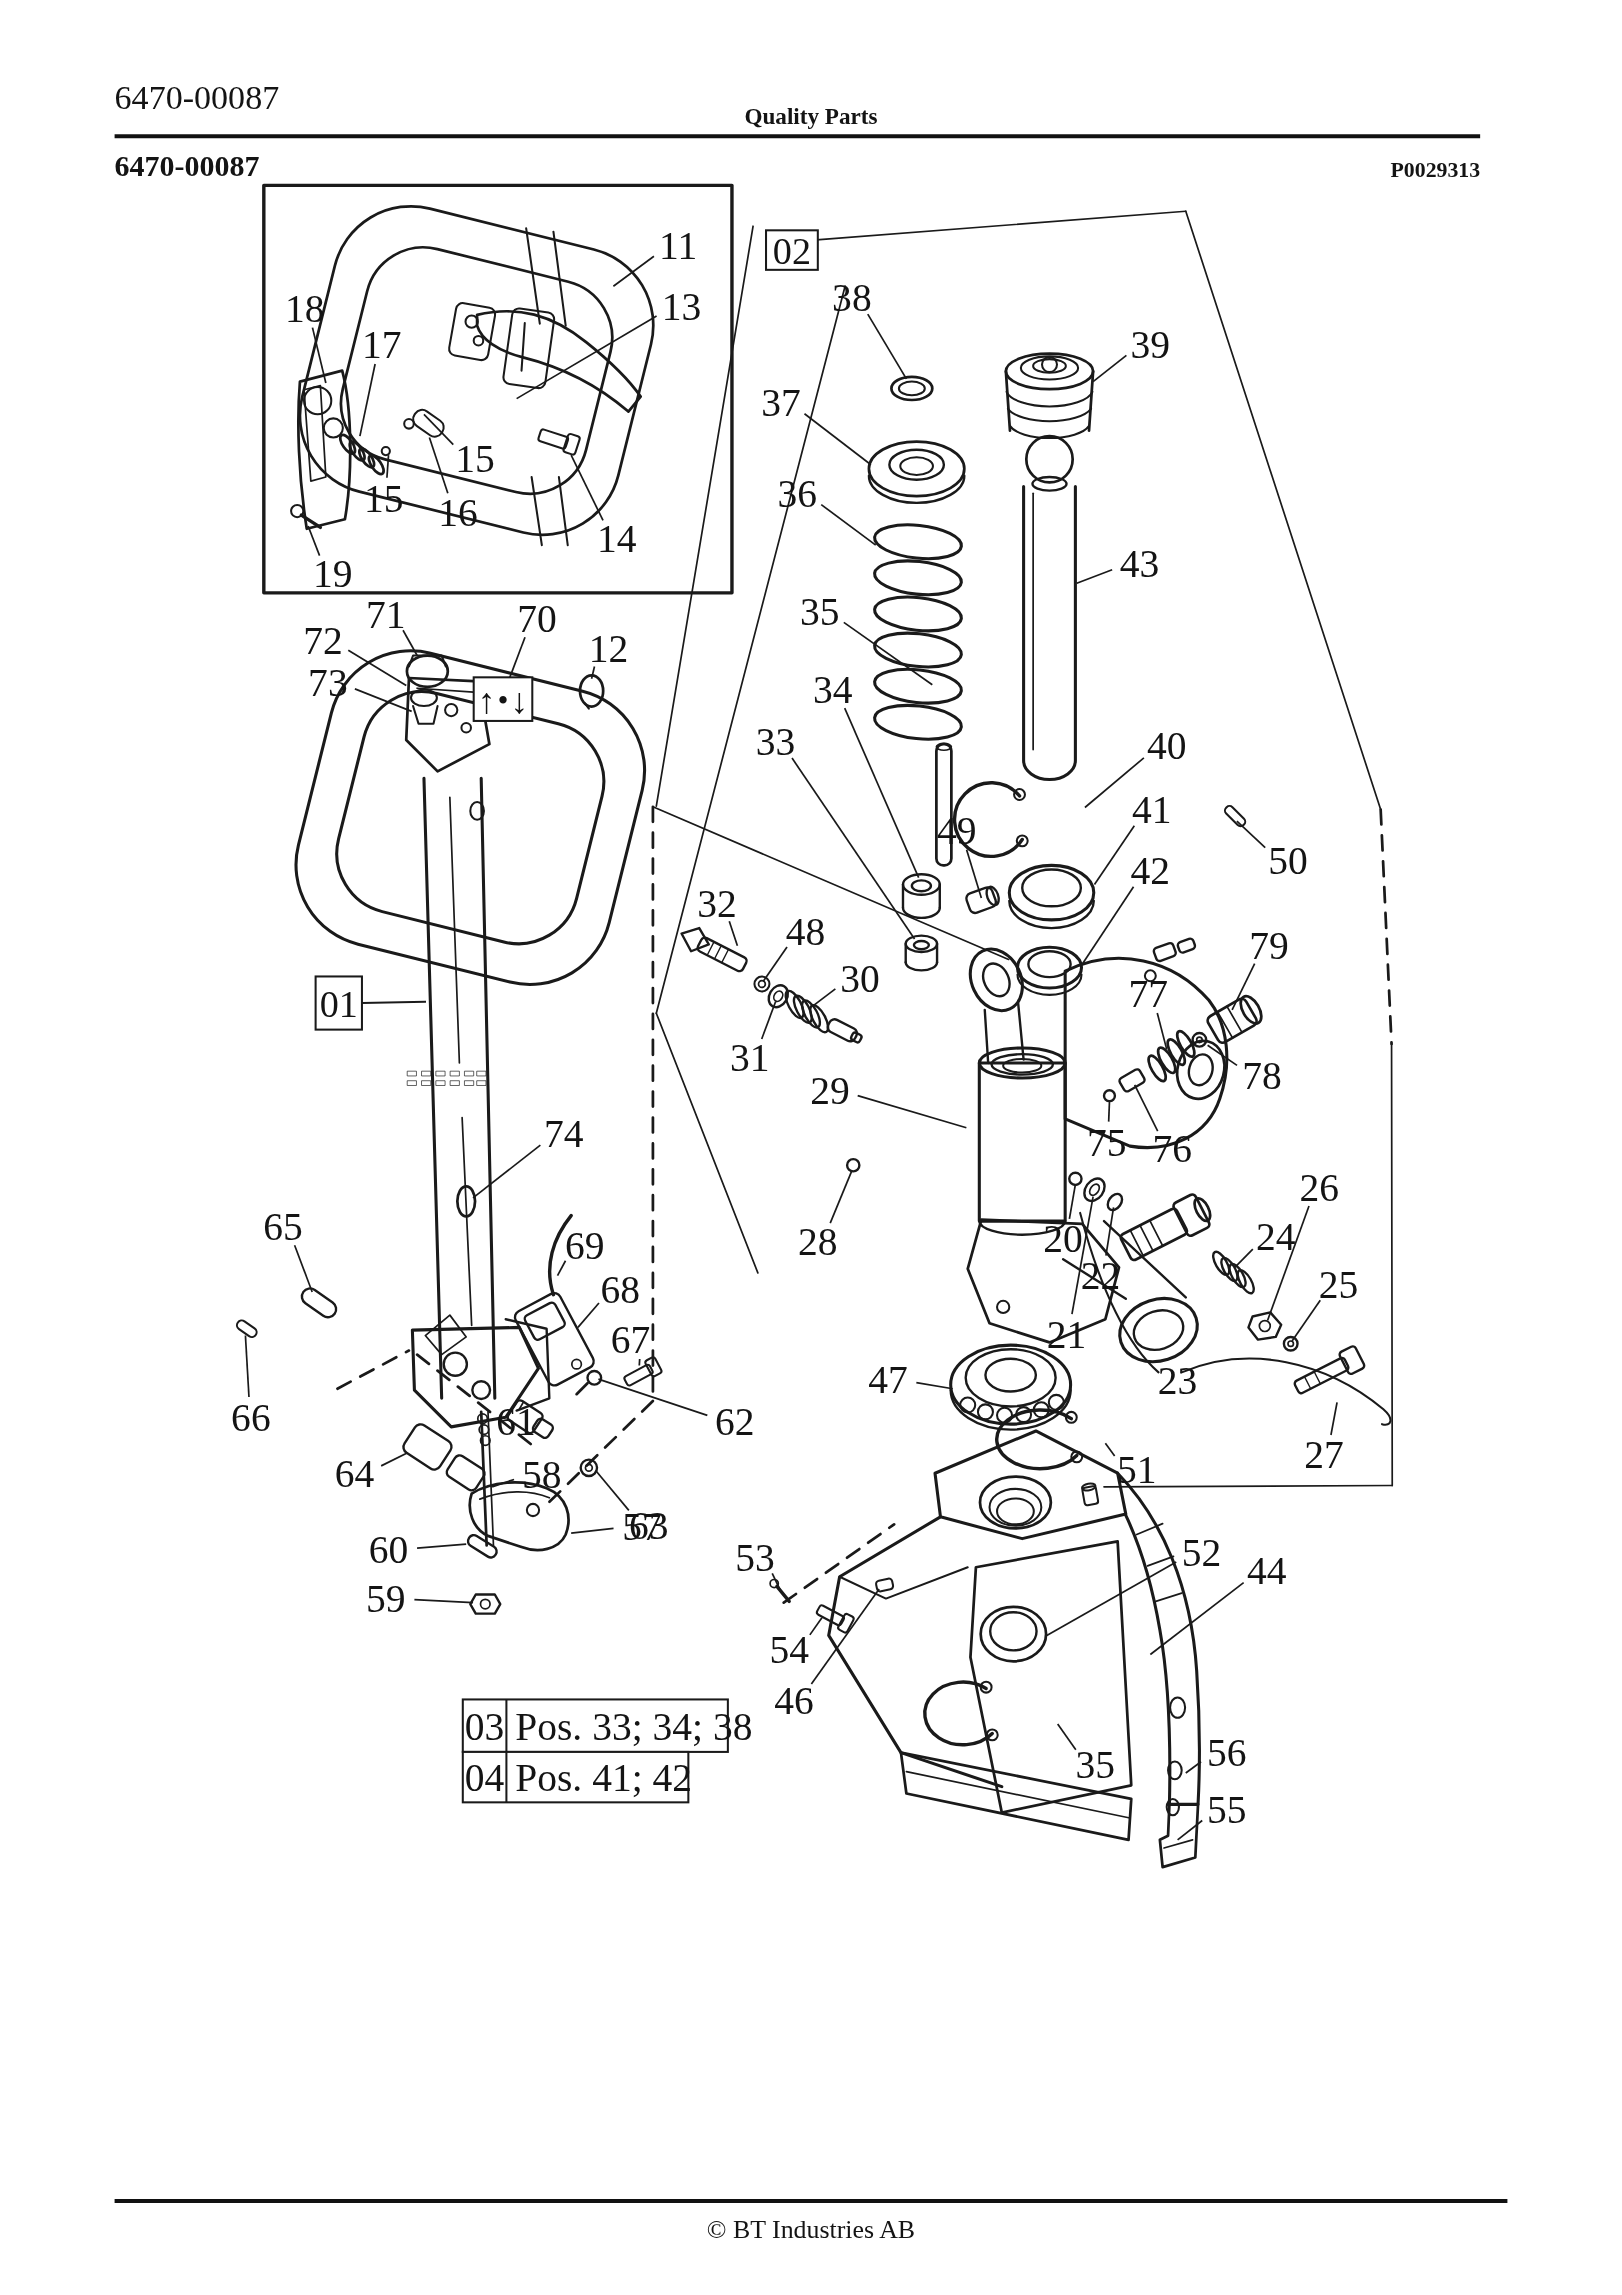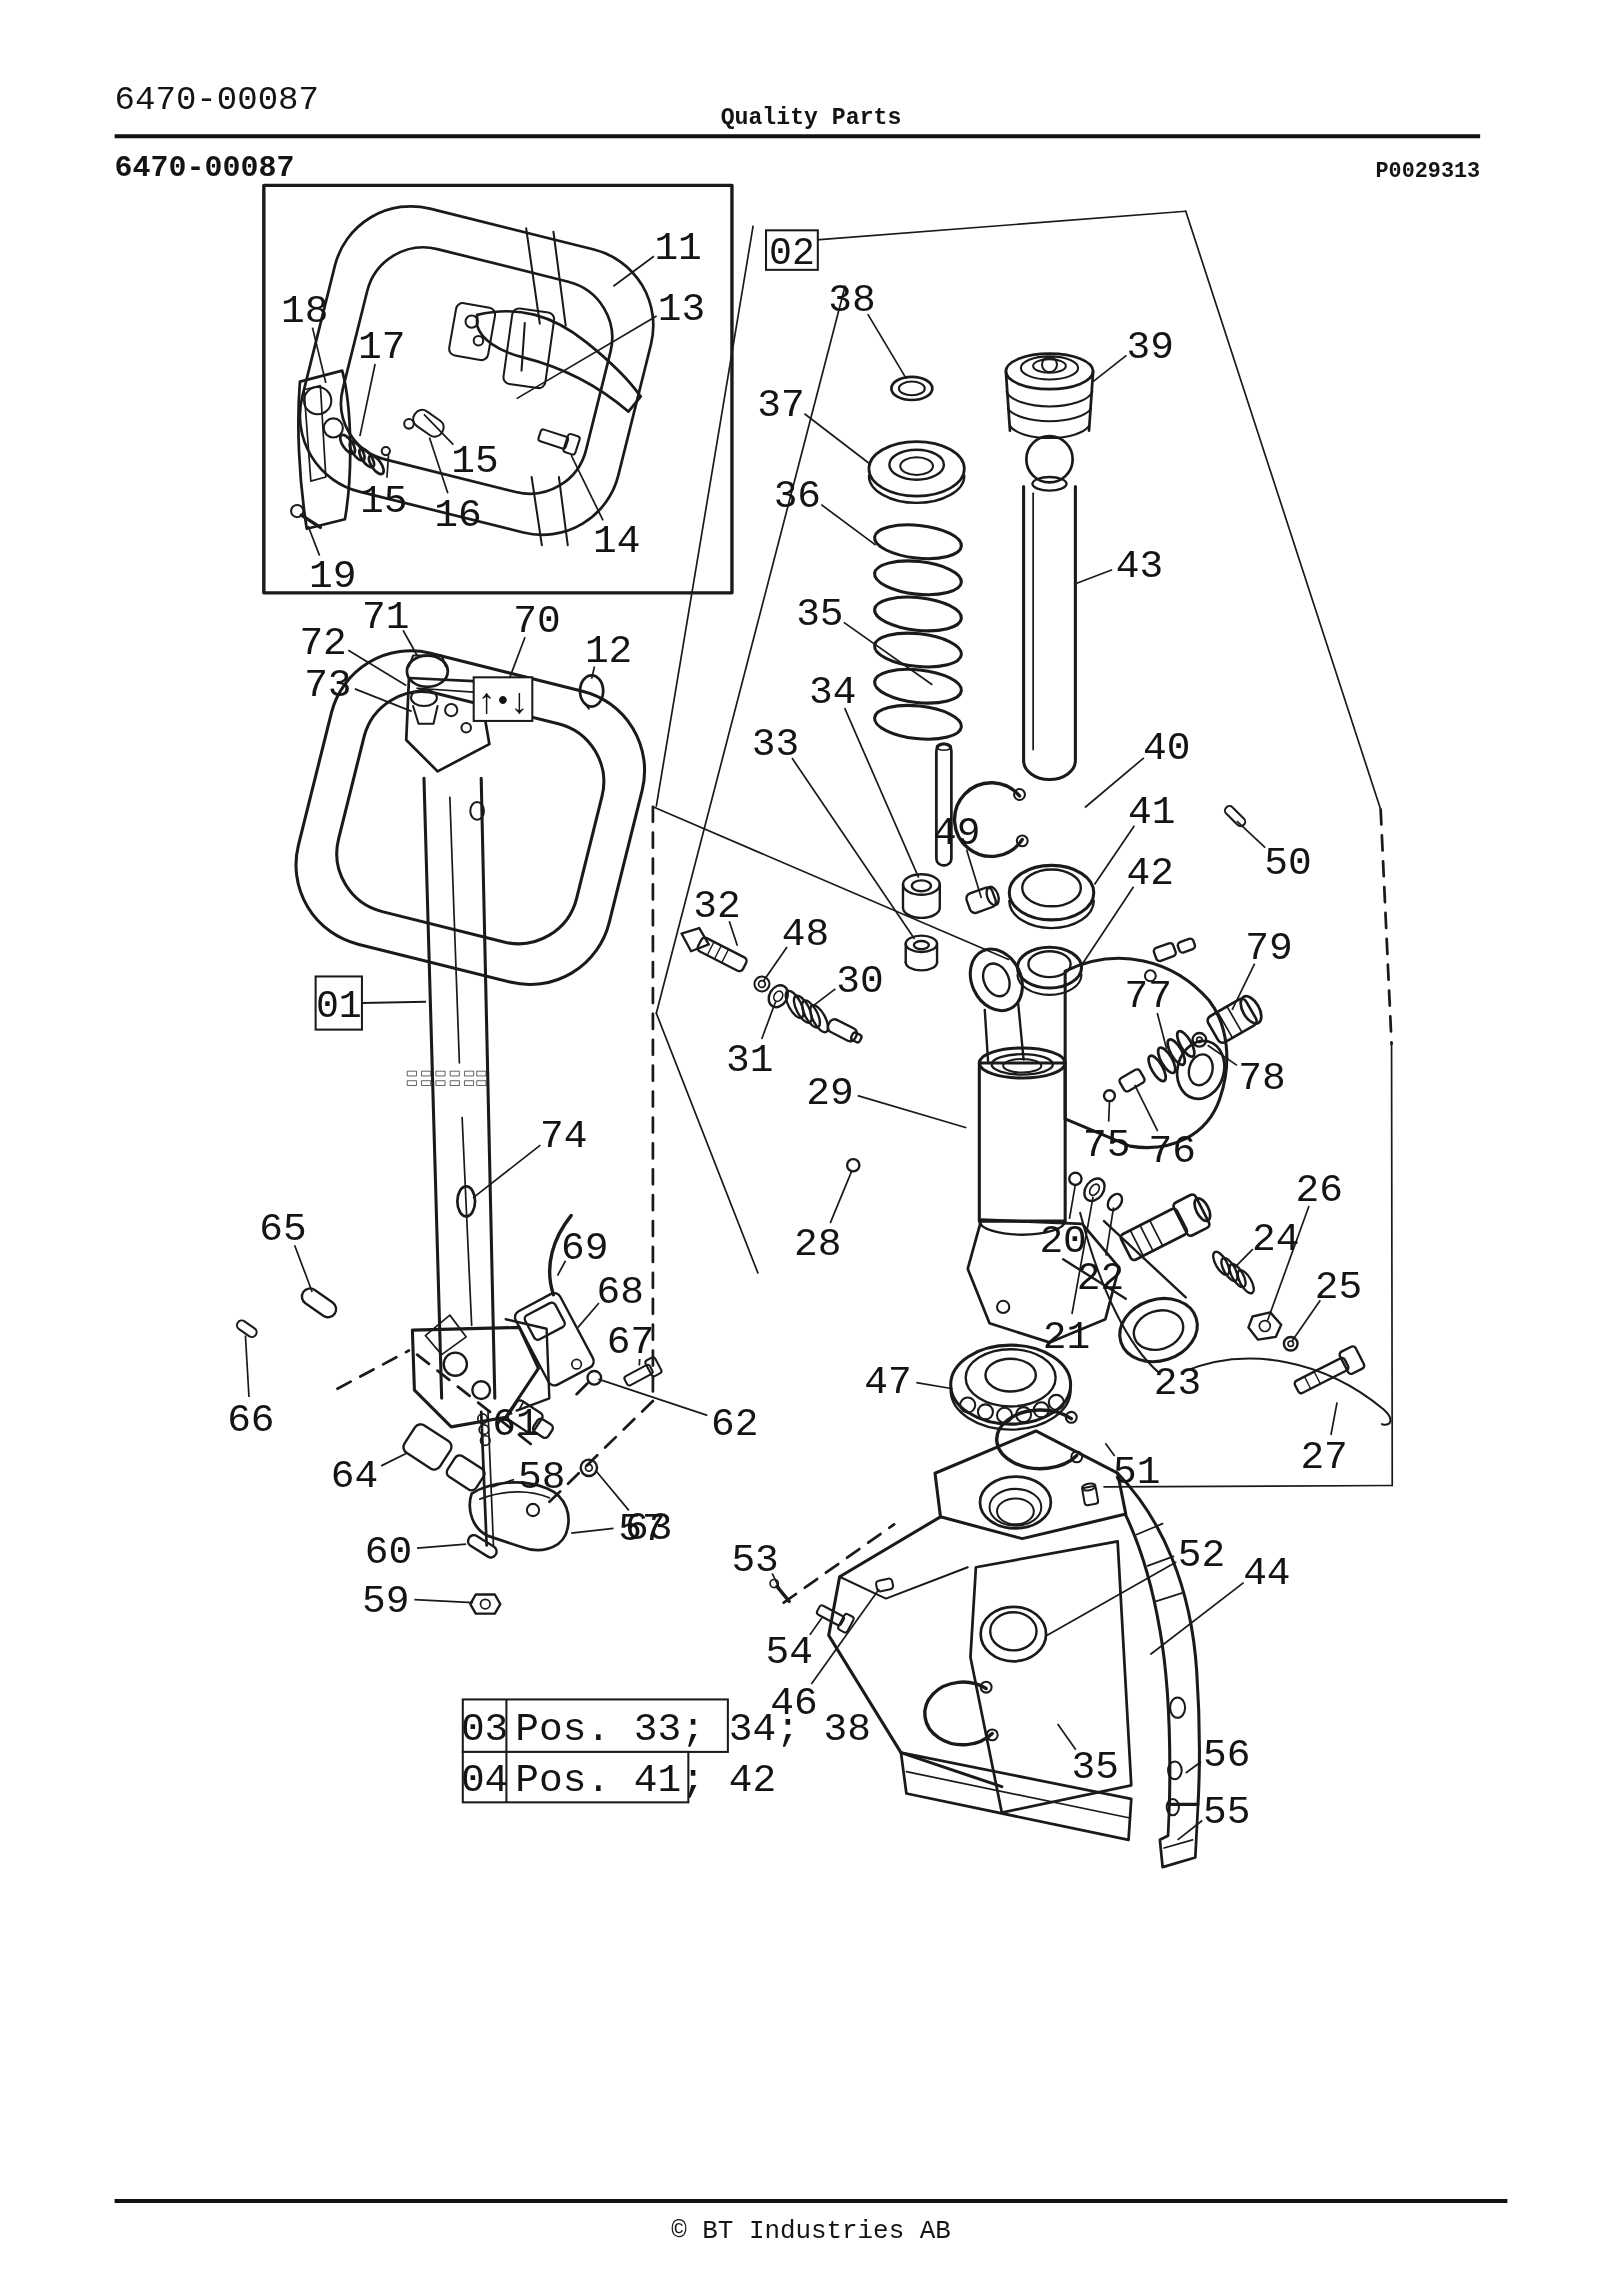--- a/index.html
+++ b/index.html
@@ -1,17 +1,17 @@
 <!DOCTYPE html>
 <html style="font-size:11px"><head>
 <meta charset="utf-8">
 <style>
   html,body{margin:0;padding:0;background:#ffffff;}
   .page{position:relative;width:1300px;height:2295px;background:#ffffff;
-        font-family:Liberation Mono, monospace;}
+        font-family:Liberation Serif, serif;}
   svg{position:absolute;left:0;top:0;}
   svg text{fill:#141414;}
   .lineart path,.lineart line,.lineart rect,.lineart ellipse,.lineart circle,.lineart polyline,.lineart polygon{
       stroke:#1a1a1a;fill:none;stroke-linecap:round;stroke-linejoin:round;}
   .w  {fill:#ffffff;}
   .callout{font-size:58px;}
   .boxlbl{font-size:56px;}
   .tbltxt{font-size:58px;}
 </style>
 </head>

